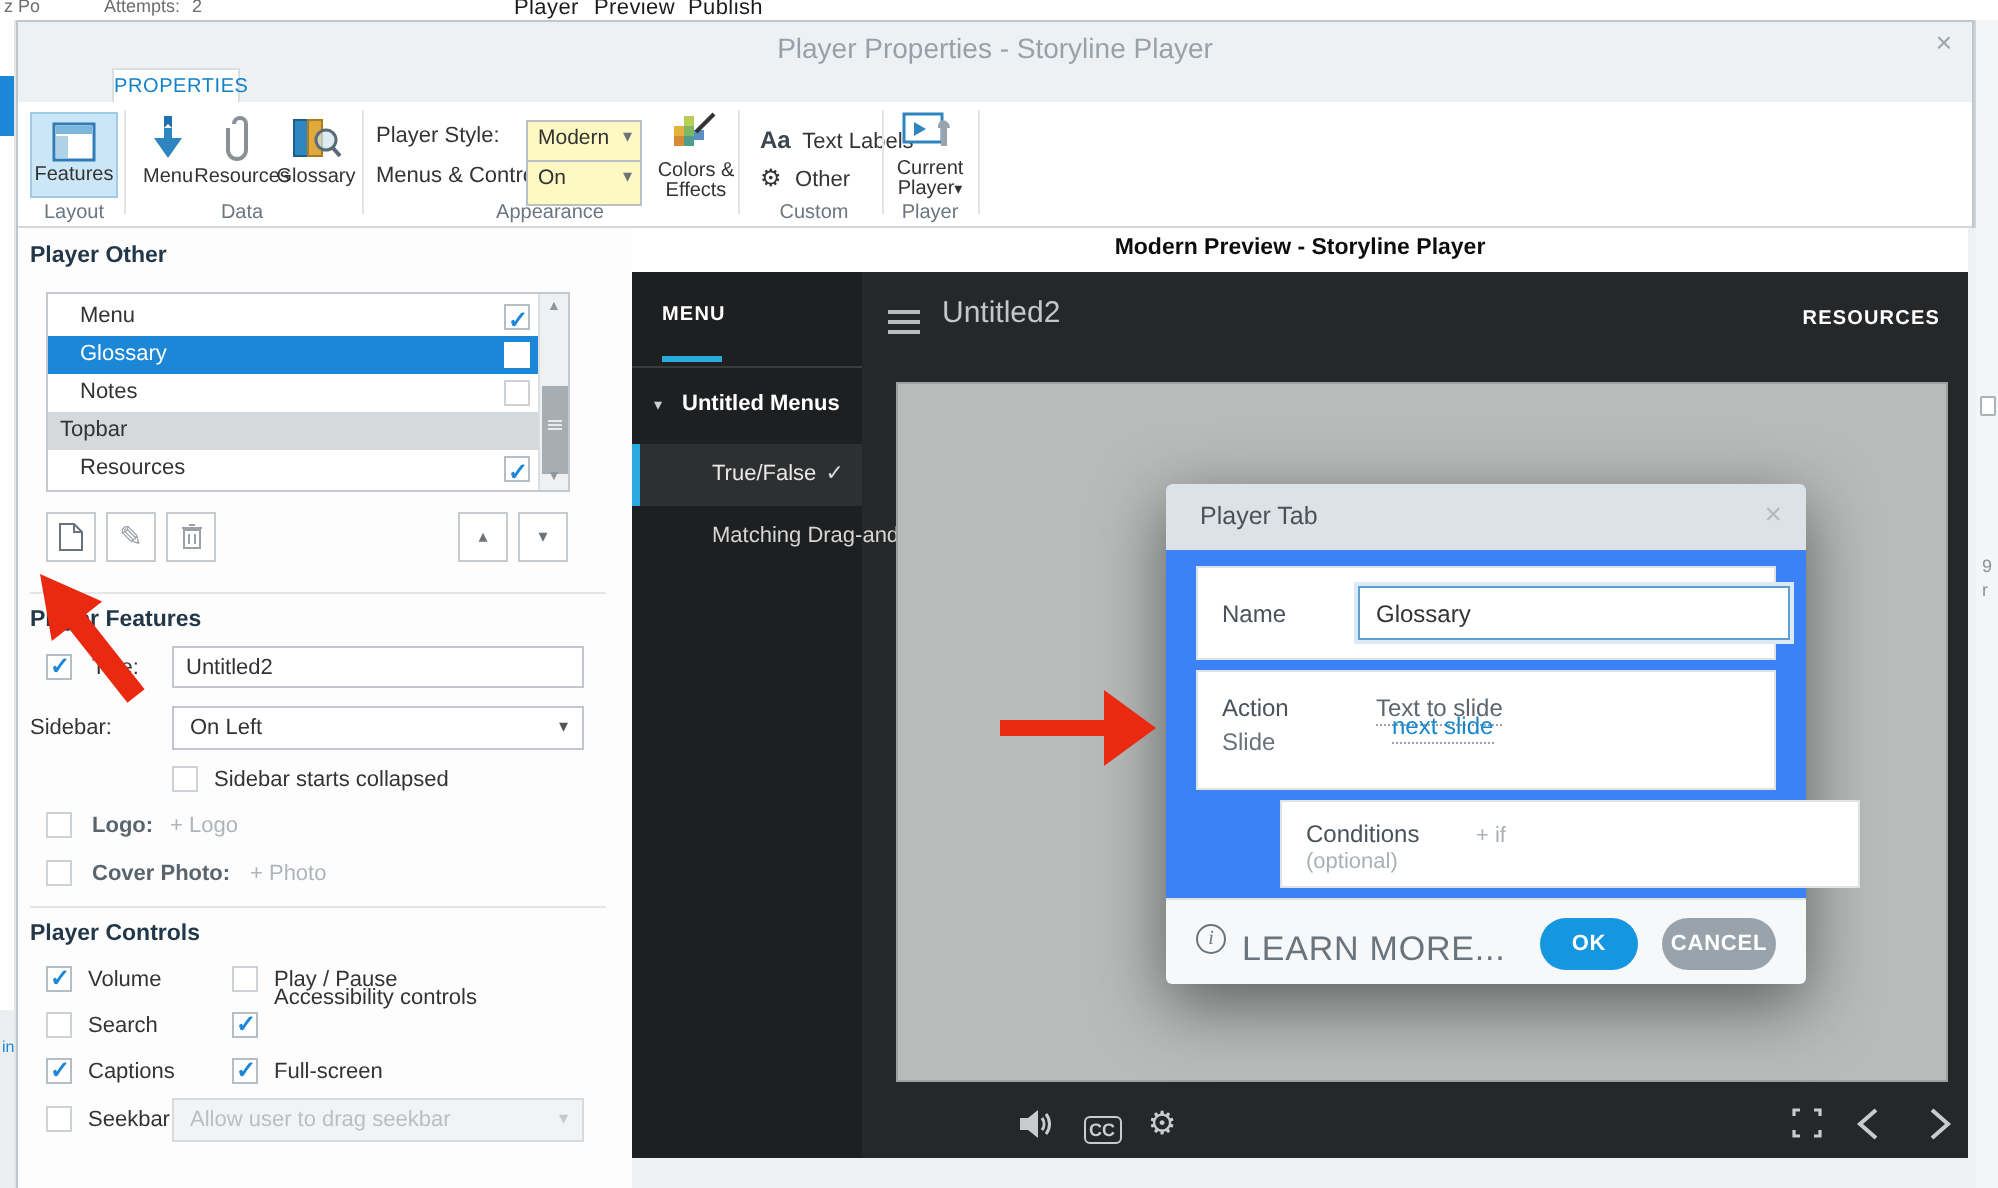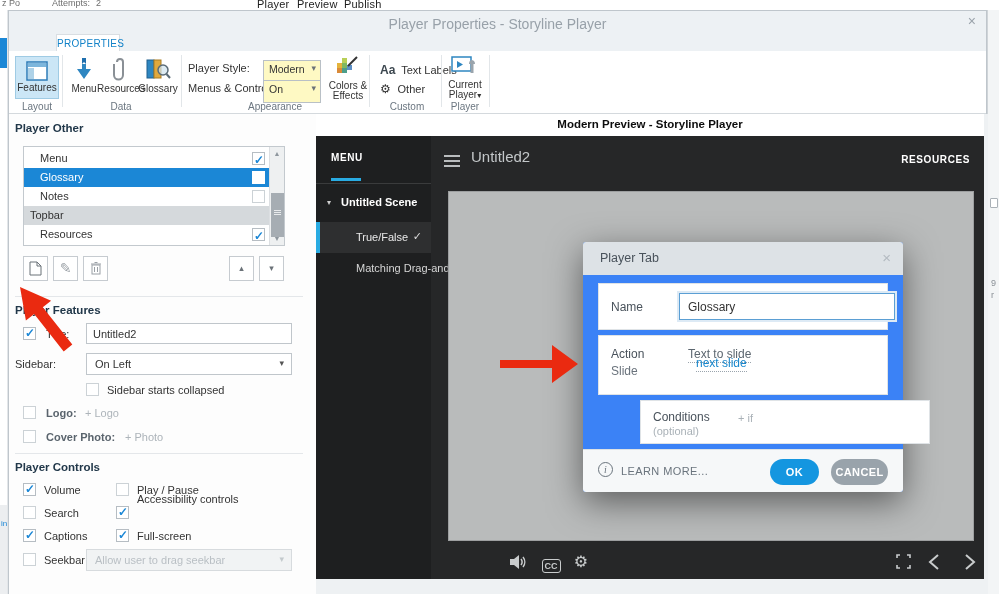--- a/index.html
+++ b/index.html
@@ -93,21 +93,21 @@
   #modal .mhead .x { position:absolute; right:12px; top:8px; color:#b3bac1; font-size:15px; line-height:15px; }
   .card { position:absolute; left:15px; width:290px; background:#fff; border:1px solid #dfe3e6; }
   .mlabel { position:absolute; color:#49525b; font-size:12px; }
   .mnote { position:absolute; color:#a9b1b7; font-size:11px; }
   #mname-input { position:absolute; left:80px; top:9px; width:216px; height:27px; border:1px solid #5b9fd4; box-shadow:0 0 0 2px #ddeaf5; background:#fff; }
   #mname-input input { border:none; outline:none; width:100%; height:100%; font-size:12px; color:#333; padding-left:8px; font-family:"Liberation Sans",sans-serif; background:transparent; }
   .dotted { border-bottom:1px dotted #9aa4ad; padding-bottom:1px; }
   .linkblue { color:#1887cd; }
   #mfooter { position:absolute; left:0; top:207px; width:320px; height:43px; background:#f6f8f9; border-top:1px solid #dde2e5; border-radius:0 0 3px 3px; }
   #mfooter .info { position:absolute; left:15px; top:12px; width:15px; height:15px; border:1px solid #6a747d; border-radius:50%; color:#6a747d; font-size:10px; text-align:center; line-height:14px; font-style:italic; font-family:"Liberation Serif",serif; }
-  #mfooter .lm { position:absolute; left:38px; top:15px; font-size:11px; color:#6a747d; letter-spacing:.4px; }
+  #mfooter .lm { position:absolute; left:38px; top:15px; font-size:17px; color:#6a747d; letter-spacing:.4px; }
   .pill { position:absolute; top:9px; height:26px; border-radius:13px; color:#fff; font-size:11px; font-weight:bold; text-align:center; line-height:26px; letter-spacing:.4px; }
   #ok-btn { left:187px; width:49px; background:#1496e0; }
   #cancel-btn { left:248px; width:57px; background:#99a3ab; }
 
   svg { display:block; }
   .arrowsvg { position:absolute; left:0; top:0; pointer-events:none; }
 </style>
 </head>
 <body>
 
@@ -342,21 +342,21 @@
     </div>
 
     <div id="preview">
       <div id="ptitle">Modern Preview - Storyline Player</div>
       <div id="player">
         <div id="psidebar">
           <div class="menu">MENU</div>
           <div class="ul"></div>
           <div class="dv"></div>
           <span class="scaret">▾</span>
-          <div class="scene">Untitled Scene</div>
+          <div class="scene">Untitled Menus</div>
           <div class="slide-row cur" style="top:86px;">
             <span class="bar"></span>
             <span class="t">True/False</span>
             <span class="chk">✓</span>
           </div>
           <div class="slide-row" style="top:117px;">
             <span class="t">Matching Drag-and-...</span>
           </div>
         </div>
         <div id="pmain">

